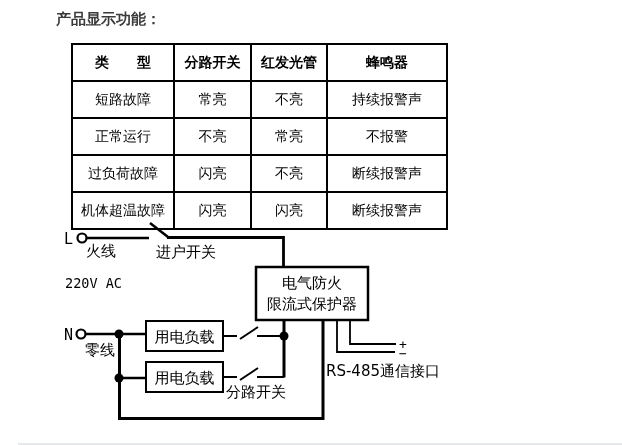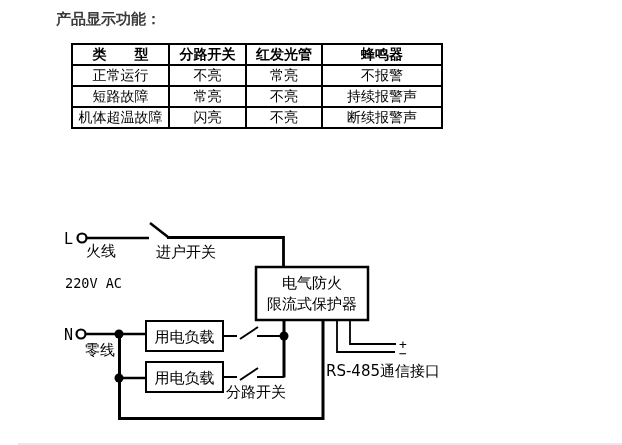--- a/index.html
+++ b/index.html
@@ -27,21 +27,21 @@
   table.status-table{
     position:absolute;left:53px;top:43px;
     border-collapse:collapse;
     table-layout:fixed;
     font-size:14px;
   }
   table.status-table th,
   table.status-table td{
     border:2px solid #000;
     height:19px;
-    padding:0;
+    padding:8px;
     text-align:center;
     vertical-align:middle;
     white-space:pre;
     overflow:hidden;
   }
   table.status-table th{font-weight:bold;}
   svg.wiring{position:absolute;left:0;top:215px;}
   svg .wire{stroke:var(--line-color,#000);fill:none;}
   svg text{fill:#000;font-family:"DejaVu Sans","Liberation Sans",sans-serif;}
   svg text.mono{font-family:"DejaVu Sans Mono","Liberation Mono",monospace;}
@@ -63,35 +63,41 @@
     <thead>
       <tr>
           <th>类　　型</th>
           <th>分路开关</th>
           <th>红发光管</th>
           <th>蜂鸣器</th>
         </tr>
     </thead>
     <tbody>
         <tr>
+          <td>短路故障</td>
+          <td>常亮</td>
+          <td>不亮</td>
+          <td>持续报警声</td>
+        </tr>
+        <tr>
           <td>正常运行</td>
           <td>不亮</td>
           <td>常亮</td>
           <td>不报警</td>
         </tr>
         <tr>
-          <td>短路故障</td>
-          <td>常亮</td>
+          <td>过负荷故障</td>
+          <td>闪亮</td>
           <td>不亮</td>
-          <td>持续报警声</td>
+          <td>断续报警声</td>
         </tr>
         <tr>
           <td>机体超温故障</td>
           <td>闪亮</td>
-          <td>不亮</td>
+          <td>闪亮</td>
           <td>断续报警声</td>
         </tr>
       </tbody>
   </table>
 
 
   <svg class="wiring" width="622" height="230" viewBox="0 215 622 230">
 
     <circle cx="64" cy="238" r="4.5" fill="#fff" stroke="#000" stroke-width="2.2"></circle>
     <text class="mono" x="46" y="244" font-size="15">L</text>

